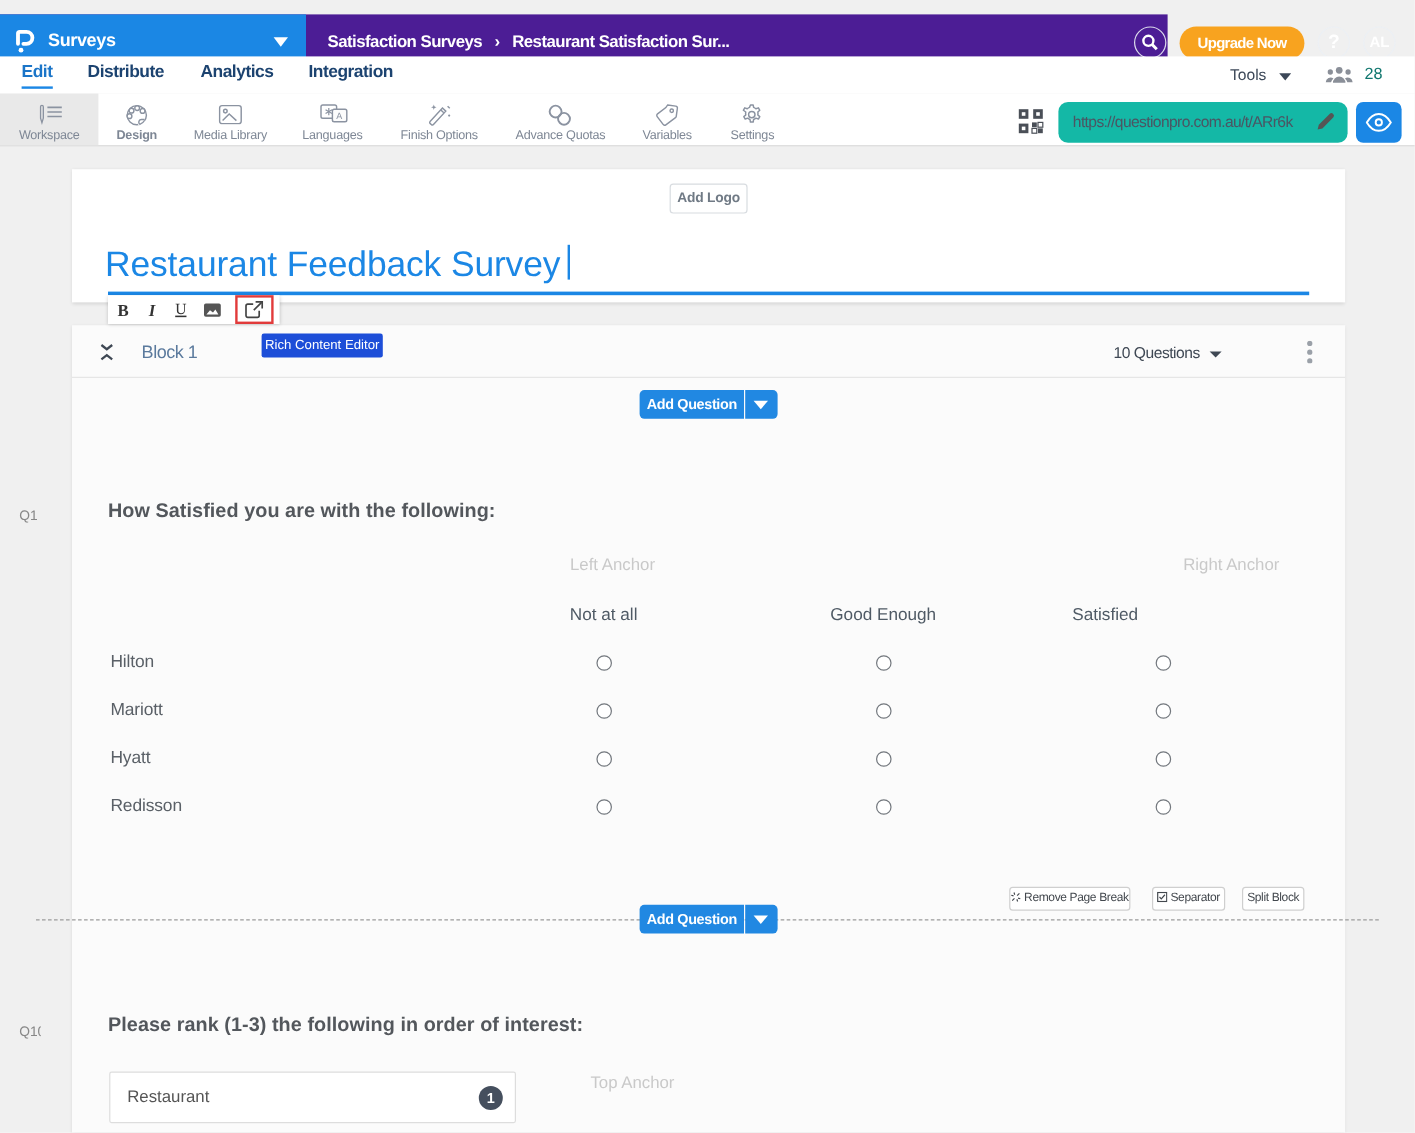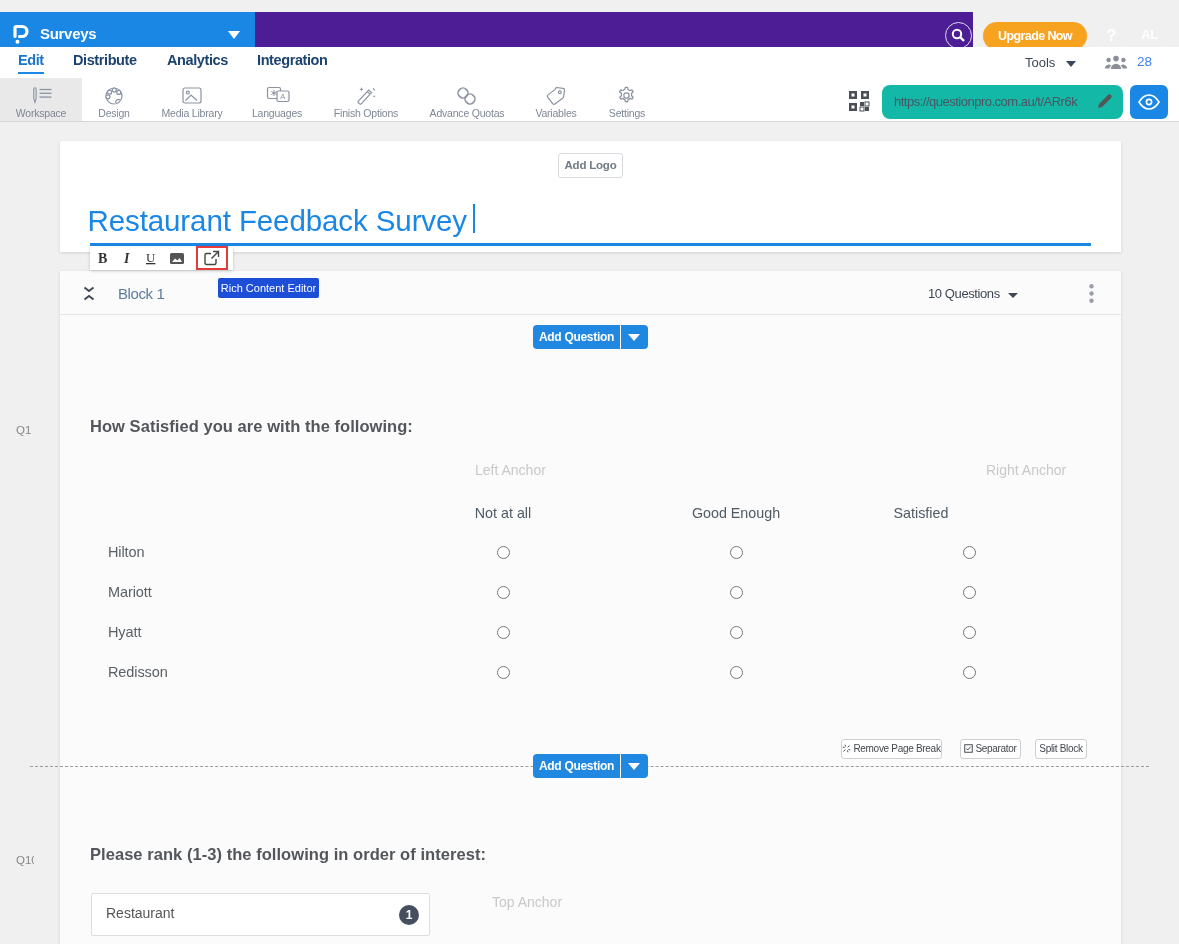--- a/index.html
+++ b/index.html
@@ -15,21 +15,21 @@
 #crumb .sep { margin:0 7px; font-weight:700; font-size:14px; }
 .circbtn { position:absolute; top:10px; width:27px; height:27px; border:1.5px solid rgba(235,239,245,0.9); border-radius:50%; color:#fff; text-align:center; }
 #upgrade { position:absolute; left:983px; top:10px; width:104px; height:28px; background:#f8a31f; border-radius:14px; color:#fff; font-size:12.5px; font-weight:700; letter-spacing:-0.6px; text-align:center; line-height:28px; }
 
 
 #navrow { position:absolute; top:47px; left:0; width:1179px; height:31px; background:#fff; }
 #navrow .item { position:absolute; top:5px; font-size:14.5px; font-weight:700; letter-spacing:-0.4px; color:#1c4370; }
 #navrow .active { color:#1b75c8; border-bottom:2.5px solid #1b87e5; padding-bottom:4px; }
 #tools { position:absolute; left:1025px; top:8px; font-size:13px; color:#3c4858; font-weight:400; }
 #tools .tcaret { display:inline-block; width:0; height:0; border-left:5px solid transparent; border-right:5px solid transparent; border-top:6px solid #3c4858; margin-left:7px; }
-#num28 { position:absolute; left:1137px; top:7px; font-size:13.5px; color:#3b82f6; }
+#num28 { position:absolute; left:1137px; top:7px; font-size:13.5px; color:#0f766e; }
 
 
 #toolrow { position:absolute; top:78px; left:0; width:1179px; height:44px; background:#fff; border-bottom:1px solid #d7d7d7; }
 .tool { position:absolute; top:0; height:43px; text-align:center; }
 .tool .lab { position:absolute; width:200px; left:50%; margin-left:-100px; top:29px; font-size:10.5px; letter-spacing:-0.2px; color:#7e8795; }
 .tool svg { position:absolute; top:8px; left:50%; margin-left:-10px; }
 .tool.sel { background:#e9e9e9; }
 
 
 #urlpill { position:absolute; left:882px; top:85px; width:241px; height:34px; background:#14b8a6; border-radius:8px; }
@@ -55,21 +55,21 @@
 
 .addq { position:absolute; z-index:5; width:115px; height:24px; }
 .addq .main { position:absolute; left:0; top:0; width:87px; height:24px; background:#2188e2; border-radius:4px 0 0 4px; color:#fff; font-size:12px; font-weight:700; letter-spacing:-0.3px; text-align:center; line-height:24px; }
 .addq .drop { position:absolute; left:88px; top:0; width:27px; height:24px; background:#2188e2; border-radius:0 4px 4px 0; }
 .addq .dcaret { position:absolute; left:7px; top:9px; width:0; height:0; border-left:6.5px solid transparent; border-right:6.5px solid transparent; border-top:7px solid #fff; }
 
 .qlabel { position:absolute; font-size:11.5px; color:#878787; }
 .qtext { position:absolute; left:30px; font-size:16.5px; font-weight:700; letter-spacing:0.05px; color:#53575c; }
 .anchor { position:absolute; font-size:14px; color:#c9c9c9; }
 .colhead { position:absolute; width:160px; text-align:center; font-size:14.3px; color:#4f5a65; }
-.rowlab { position:absolute; left:32px; font-size:14.5px; letter-spacing:-0.1px; color:#5a6067;margin-left:16px; }
+.rowlab { position:absolute; left:32px; font-size:14.5px; letter-spacing:-0.1px; color:#5a6067; }
 .radio { position:absolute; width:13px; height:13px; border:1.5px solid #72777d; border-radius:50%; background:#fff; }
 
 #dashline { position:absolute; left:30px; top:766px; width:1119px; border-top:1.5px dashed #9b9b9b; }
 .minibtn { position:absolute; z-index:5; top:468px; height:20px; background:#fff; border:1px solid #cfcfcf; border-radius:3px; font-size:10px; letter-spacing:-0.3px; color:#43484e; line-height:18px; text-align:center; white-space:nowrap; overflow:hidden; }
 
 #rankbox { position:absolute; left:31px; top:622px; width:339px; height:43px; background:#fff; border:1px solid #ddd; border-radius:2px; }
 #rankbox .rtext { position:absolute; left:14px; top:10.5px; font-size:14px; color:#555; }
 #rankbox .badge { position:absolute; left:307px; top:11px; width:20px; height:20px; background:#454f5e; border-radius:50%; color:#fff; font-size:12px; font-weight:700; text-align:center; line-height:20px; }
 </style>
 </head>
@@ -77,20 +77,21 @@
 
 <div id="topbar">
   <div id="brand">
     <svg width="18" height="21" viewBox="0 0 18 20" style="position:absolute;left:13px;top:12px;">
       <path d="M2 12 V3.5 Q2 2 3.5 2 H9 a5 5 0 0 1 0 10 H6.5" fill="none" stroke="#fff" stroke-width="3.2" stroke-linecap="round"></path>
       <circle cx="4.5" cy="17.3" r="2" fill="#fff"></circle>
     </svg>
     <span class="bname">Surveys</span>
     <div class="caret"></div>
   </div>
+  <div id="crumb">Satisfaction Surveys <span class="sep">›</span> Restaurant Satisfaction Sur...</div>
   <div class="circbtn" id="searchbtn" style="left:945px;">
     <svg width="15" height="15" viewBox="0 0 15 15" style="margin-top:5px;">
       <circle cx="6" cy="6" r="4.2" fill="none" stroke="#fff" stroke-width="2"></circle>
       <line x1="9.2" y1="9.2" x2="13" y2="13" stroke="#fff" stroke-width="2.4"></line>
     </svg>
   </div>
   <div id="upgrade">Upgrade Now</div>
   <div class="circbtn" style="left:1098px; font-size:16px; font-weight:700; line-height:25px;">?</div>
   <div class="circbtn" style="left:1136px; font-size:12.5px; font-weight:700; line-height:25px;">AL</div>
 </div>
@@ -115,21 +116,21 @@
 <div id="toolrow">
   <div class="tool sel" style="left:0px; width:82px;">
     <svg width="24" height="19" viewBox="0 0 24 19" fill="none" stroke="#8b93a1" stroke-width="1.3" style="margin-left:-12px;">
       <path d="M4.8 12.5 V2.9 a1.15 1.15 0 0 1 2.3 0 V12.5 l-1.15 3.8 z" stroke-width="1.1"></path>
       <line x1="10.5" y1="3.5" x2="22.5" y2="3.5"></line>
         <line x1="10.5" y1="7.3" x2="22.5" y2="7.3"></line>
         <line x1="10.5" y1="11.1" x2="22.5" y2="11.1"></line>
     </svg>
     <div class="lab">Workspace</div>
   </div>
-  <div class="tool" style="left:84px; width:60px;">
+  <div class="tool" style="left:84px; width:60px;font-weight:bold;">
     <svg width="20" height="20" viewBox="0 0 20 20" fill="none" stroke="#8b93a1" stroke-width="1.2">
       <circle cx="10" cy="10" r="8"></circle>
       <path d="M17.6 11.5 c0-1.3-1-2.2-2.3-2.2 h-1.8 a2.1 2.1 0 0 1-1.6-3.5 c0.9-1 0.2-2.6-1.2-2.8" stroke="none"></path>
       <path d="M16.8 14.5 a3.2 3.2 0 0 1-2.5-5.2 l1.2-1.4" stroke="none"></path>
       <circle cx="14" cy="16" r="2.6" fill="#fff" stroke="#fff"></circle>
       <path d="M12.2 17.8 a8 8 0 0 0 4.4-3.6"></path>
       <path d="M12.4 17.6 a2.3 2.3 0 0 1 1.5-4 h2.7"></path>
       <circle cx="5.6" cy="6.2" r="2" fill="#fff"></circle>
         <circle cx="10.3" cy="4.1" r="2" fill="#fff"></circle>
         <circle cx="14.8" cy="6.4" r="2" fill="#fff"></circle>

